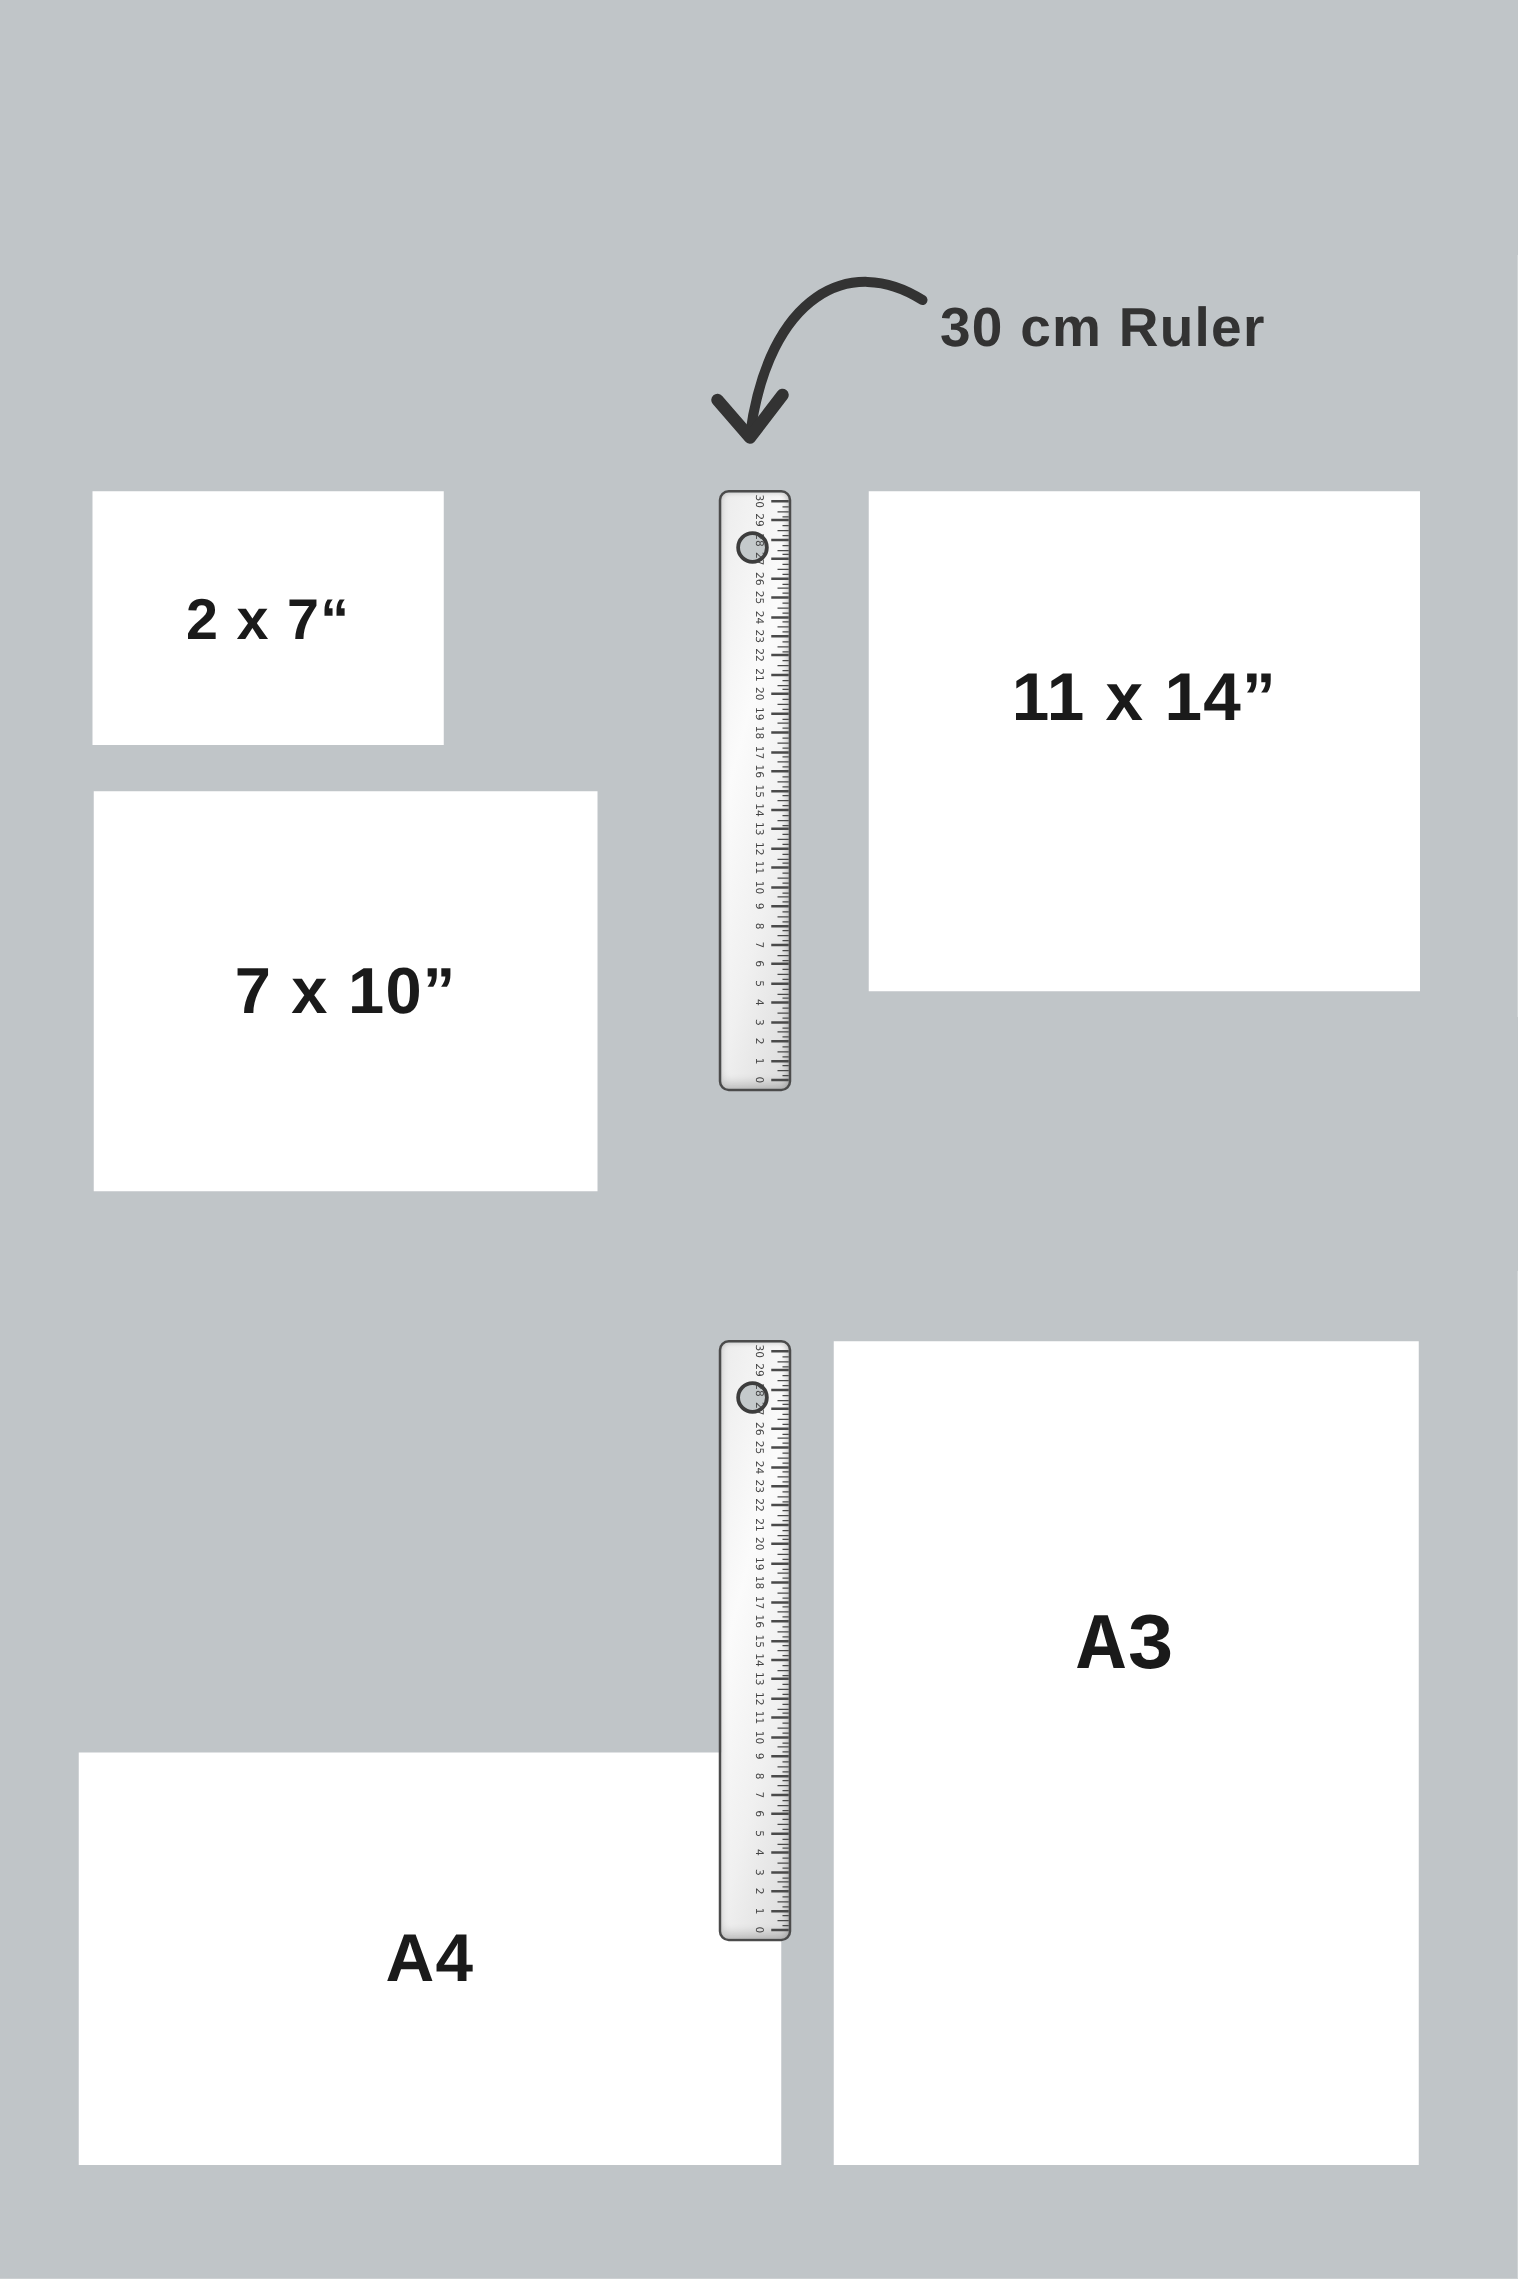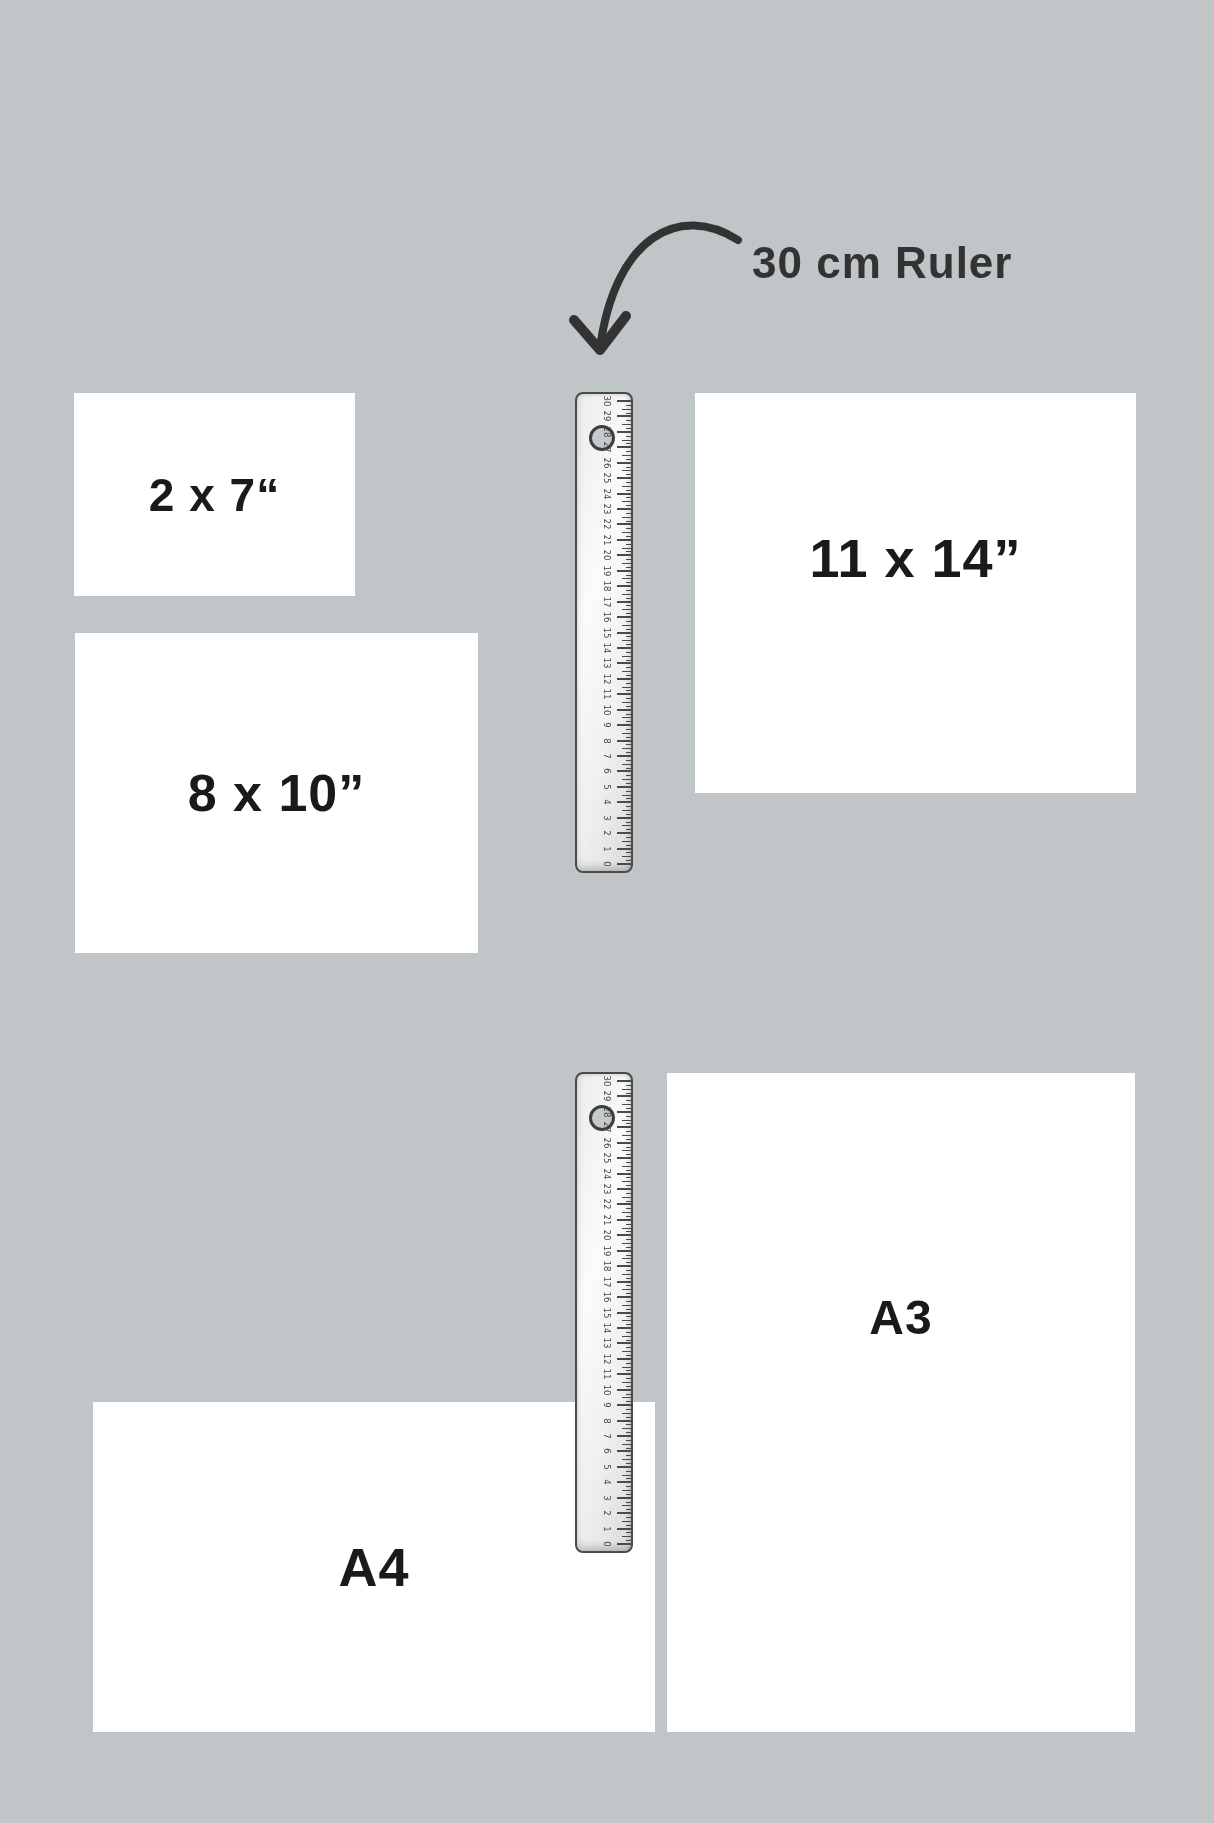--- a/index.html
+++ b/index.html
@@ -35,28 +35,28 @@
     background:var(--paper,#ffffff);
     display:flex;align-items:center;justify-content:center;
   }
   .paper .lbl{
     font-weight:bold;color:var(--ink,#1a1a1a);letter-spacing:1px;
   }
   .p-5x7  {left:74px; top:393px; width:281px;height:203px;}
   .p-8x10 {left:75px; top:633px; width:403px;height:320px;}
   .p-11x14{left:695px;top:393px; width:441px;height:400px;}
   .p-a5   {left:74px; top:1073px;width:334px;height:234px;}
-  .p-a4   {left:93px; top:1402px;width:562px;height:330px;}
+  .p-a4   {left:63px; top:1402px;width:562px;height:330px;}
   .p-a3   {left:667px;top:1073px;width:468px;height:659px;}
   .p-5x7  .lbl{font-size:46px;}
   .p-8x10 .lbl{font-size:52px;}
   .p-11x14 .lbl{font-size:54px;transform:translateY(-35px);}
   .p-a5   .lbl{font-size:48px;}
   .p-a4   .lbl{font-size:54px;}
-  .p-a3   .lbl{font-size:48px;transform:translateY(-85px);}
+  .p-a3   .lbl{font-size:64px;transform:translateY(-85px);font-family:Liberation Mono, monospace;}
   
   .ruler{
     position:absolute;
     width:54px;height:477px;
     border:2px solid #4b4b4b;
     border-radius:8px;
     background:linear-gradient(105deg,#ececec 0%,#fbfbfb 38%,#f0f0f0 68%,#dcdcdc 100%);
     box-shadow:inset 0 -5px 7px rgba(0,0,0,0.16), inset -2px 0 4px rgba(0,0,0,0.08), inset 0 2px 3px rgba(0,0,0,0.05);
   }
   .ruler-top{left:575px;top:392px;}
@@ -92,21 +92,21 @@
     <path d="M 14 122 L 40 152 L 66 118" fill="none" stroke="#333333" stroke-width="10" stroke-linecap="round" stroke-linejoin="round"></path>
   </svg>
 
   <div class="ruler-callout-label">30 cm Ruler</div>
 
   <div class="paper p-5x7">
     <span class="lbl">2 x 7“</span>
   </div>
 
   <div class="paper p-8x10">
-    <span class="lbl">8 x 10”</span>
+    <span class="lbl">7 x 10”</span>
   </div>
 
   <div class="paper p-11x14">
     <span class="lbl">11 x 14”</span>
   </div>
 
 
   <div class="paper p-a4">
     <span class="lbl">A4</span>
   </div>

